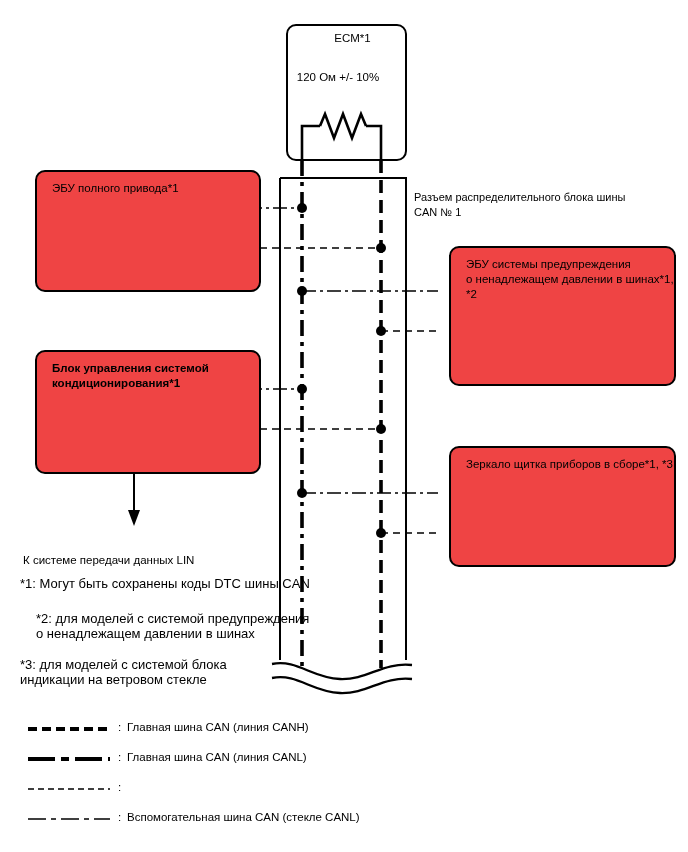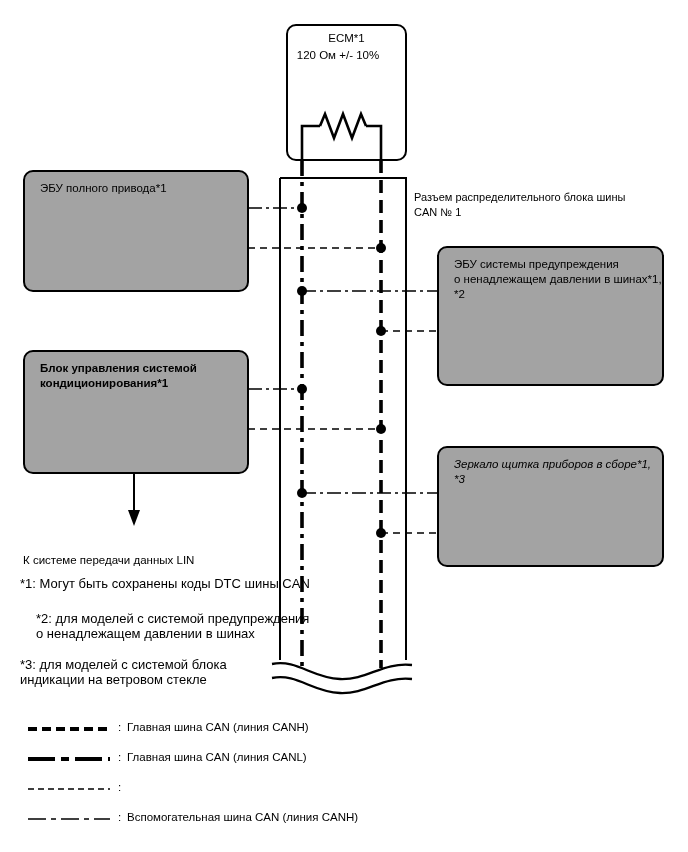--- a/index.html
+++ b/index.html
@@ -23,21 +23,22 @@
     left: 0;
     top: 0;
     width: 688px;
     height: 852px;
   }
   .node-box {
     position: absolute;
     box-sizing: border-box;
     border: 2px solid #000;
     border-radius: 10px;
-    background: #a3a3a3;
+    background: #ef4444;
+    margin-left: 12px;
   }
   .node-label {
     position: absolute;
     font-size: 11.5px;
     line-height: 15px;
     white-space: pre-line;
     color: #000;
   }
   .ecm-title {
     position: absolute;
@@ -145,38 +146,38 @@
     <circle cx="381" cy="533" r="5" fill="#000000"></circle>
 
     <line x1="134" y1="473" x2="134" y2="515" stroke="#000000" stroke-width="2"></line>
     <polygon points="134,526 128,510 140,510" fill="#000000"></polygon>
 
     <path d="M272,664 C297,659 312,678 340,679 C368,680 382,662 412,665" fill="none" stroke="#000000" stroke-width="2.3"></path>
     <path d="M272,678 C297,673 312,692 340,693 C368,694 382,676 412,679" fill="none" stroke="#000000" stroke-width="2.3"></path>
 
   </svg>
 
-  <div class="ecm-title" style="left:287px; top:31px; width:119px;">ECM*1</div>
-  <div class="ecm-value" style="left:287px; top:48px; width:102px;">120 Ом +/- 10%</div>
+  <div class="ecm-title" style="left:287px; top:31px; width:119px;padding-left:6px;">ECM*1</div>
+  <div class="ecm-value" style="left:287px; top:70px; width:102px;">120 Ом +/- 10%</div>
 
   <div class="node-box" style="left:23px; top:170px; width:226px; height:122px;">
     <div class="node-label" style="left:15px; top:9px;">ЭБУ полного привода*1</div>
   </div>
 
   <div class="node-box" style="left:23px; top:350px; width:226px; height:124px;font-weight:bold;">
     <div class="node-label" style="left:15px; top:9px;">Блок управления системой
 кондиционирования*1</div>
   </div>
 
   <div class="node-box" style="left:437px; top:246px; width:227px; height:140px;">
     <div class="node-label" style="left:15px; top:9px;">ЭБУ системы предупреждения
 о ненадлежащем давлении в шинах*1, *2</div>
   </div>
 
-  <div class="node-box" style="left:437px; top:446px; width:227px; height:121px;font-style:italic;">
+  <div class="node-box" style="left:437px; top:446px; width:227px; height:121px;">
     <div class="node-label" style="left:15px; top:9px;">Зеркало щитка приборов в сборе*1, *3</div>
   </div>
 
   <div class="connector-note" style="left:414px; top:190px;">Разъем распределительного блока шины
 CAN № 1</div>
 
   <div class="lin-text" style="left:23px; top:529px;">К системе передачи данных LIN</div>
 
   <div class="note-text" style="left:20px; top:576px;">*1: Могут быть сохранены коды DTC шины CAN</div>
   <div class="note-text" style="left:36px; top:611px;">*2: для моделей с системой предупреждения
@@ -205,16 +206,16 @@
       <line x1="0" y1="11" x2="82" y2="11" stroke="#000000" stroke-width="1.6" stroke-dasharray="6 4"></line>
     </svg>
     <span class="legend-colon">:</span>
   </div>
 
   <div class="legend-row" style="left:28px; top:808px; width:520px;">
     <svg class="legend-swatch" viewBox="0 0 82 22">
       <line x1="0" y1="11" x2="82" y2="11" stroke="#000000" stroke-width="1.6" stroke-dasharray="18 5 5 5"></line>
     </svg>
     <span class="legend-colon">:</span>
-    <span class="legend-label">Вспомогательная шина CAN (линия CANH)</span>
+    <span class="legend-label">Вспомогательная шина CAN (стекле CANL)</span>
   </div>
 
 </div>
 
 </body></html>

